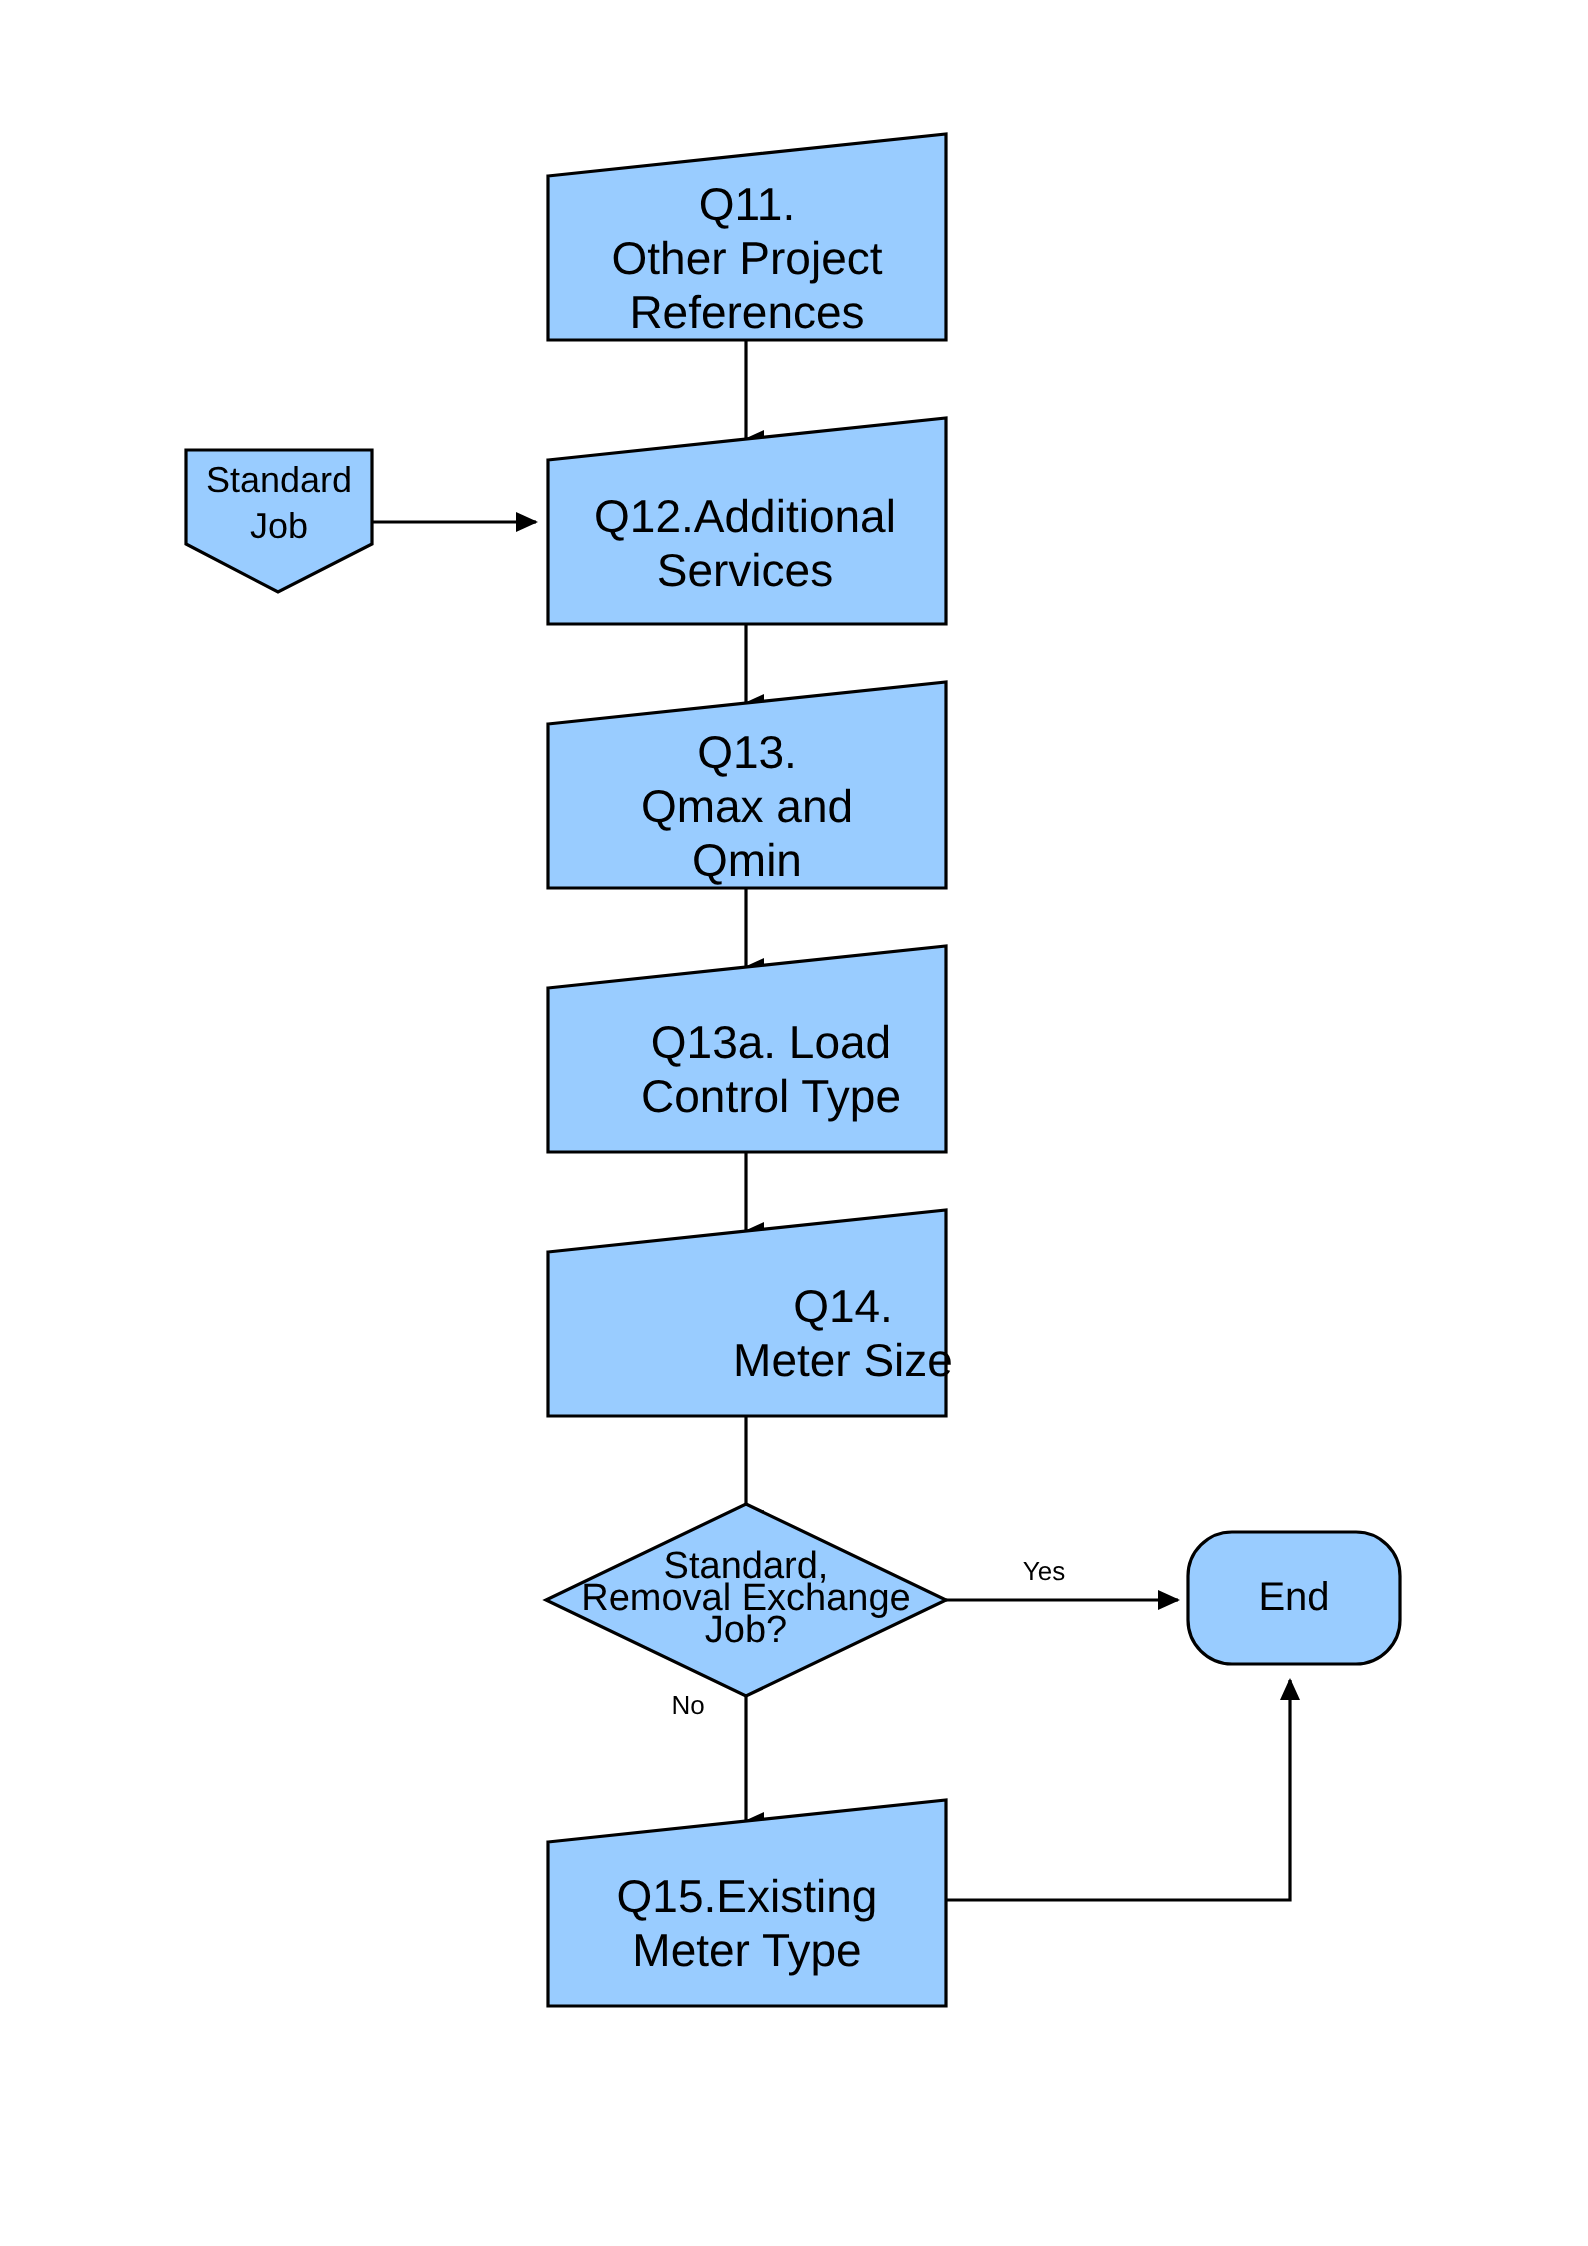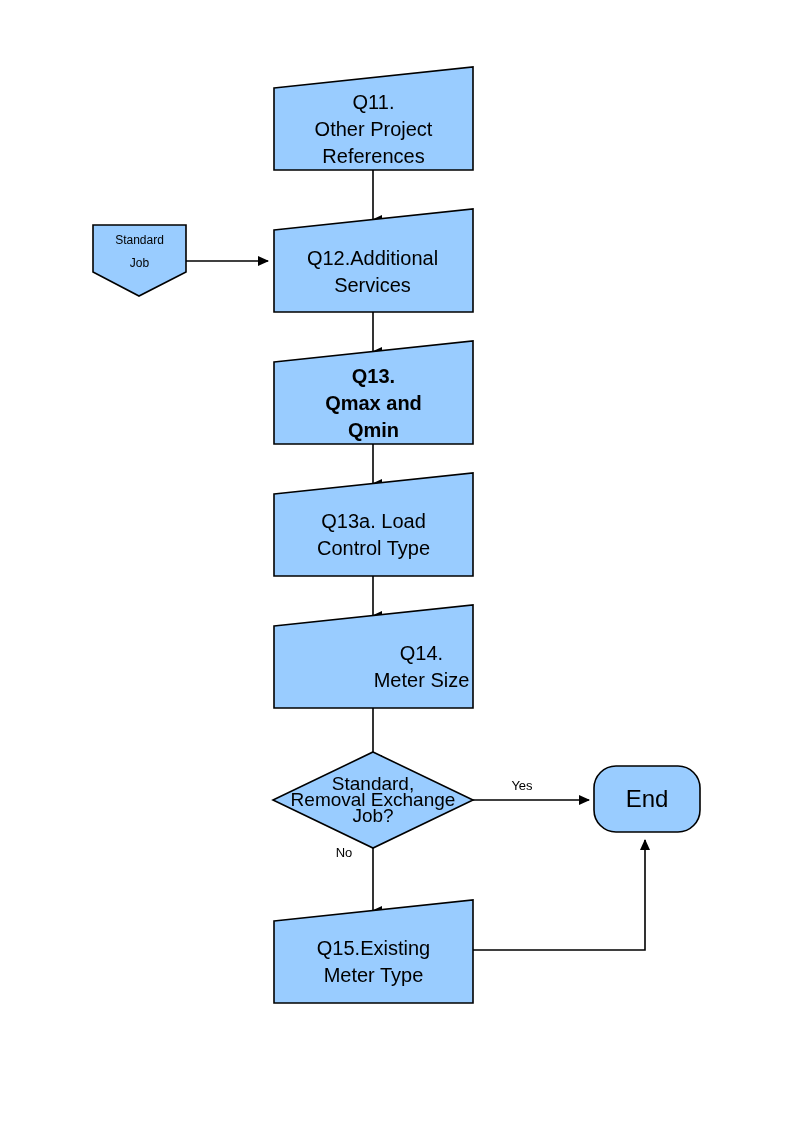--- a/index.html
+++ b/index.html
@@ -23,33 +23,33 @@
   }
   .node-label {
     position: absolute;
     text-align: center;
     color: #000000;
     font-family: "Liberation Sans", sans-serif;
     white-space: pre;
     pointer-events: none;
   }
   .label-proc {
-    font-size: 20px;
+    font-size: 23px;
     line-height: 27px;
   }
   .label-small {
     font-size: 19px;
     line-height: 16px;
   }
   .label-edge {
     font-size: 13px;
     line-height: 22px;
   }
   .label-term {
-    font-size: 24px;
+    font-size: 20px;
     line-height: 24px;
   }
 </style>
 </head>
 <body>
 
 <svg id="flow-canvas" viewBox="0 0 794 1123" xmlns="http://www.w3.org/2000/svg">
 
   <defs>
     <marker id="arrow-down" markerWidth="12" markerHeight="12" refX="5" refY="9" orient="auto" markerUnits="userSpaceOnUse">
@@ -100,31 +100,31 @@
     <rect x="594" y="766" width="106" height="66" rx="22" ry="22" fill="#99CCFF" stroke="#000000" stroke-width="1.6"></rect>
 
     <polygon points="274,921 473,900 473,1003 274,1003" fill="#99CCFF" stroke="#000000" stroke-width="1.6"></polygon>
   </g>
 </svg>
 
 <div class="node-label label-proc" style="left:274px; top:88px; width:199px; height:82px; display:flex; flex-direction:column; justify-content:center;">Q11.
 Other Project
 References</div>
 
-<div class="node-label label-proc" style="left:93px; top:228px; width:93px; height:48px; display:flex; flex-direction:column; justify-content:center; font-size:12px; line-height:23px;">Standard
+<div class="node-label label-proc" style="left:93px; top:228px; width:93px; height:48px; display:flex; flex-direction:column; justify-content:center; font-size:18px; line-height:23px;">Standard
 Job</div>
 
 <div class="node-label label-proc" style="left:274px; top:232px; width:197px; height:80px; display:flex; flex-direction:column; justify-content:center;">Q12.Additional
 Services</div>
 
-<div class="node-label label-proc" style="left:274px; top:362px; width:199px; height:82px; display:flex; flex-direction:column; justify-content:center;font-weight:bold;">Q13.
+<div class="node-label label-proc" style="left:274px; top:362px; width:199px; height:82px; display:flex; flex-direction:column; justify-content:center;">Q13.
 Qmax and
 Qmin</div>
 
-<div class="node-label label-proc" style="left:274px; top:494px; width:199px; height:82px; display:flex; flex-direction:column; justify-content:center;">Q13a. Load
+<div class="node-label label-proc" style="left:274px; top:494px; width:199px; height:82px; display:flex; flex-direction:column; justify-content:center;padding-left:12px;">Q13a. Load
 Control Type</div>
 
 <div class="node-label label-proc" style="left:274px; top:626px; width:199px; height:82px; display:flex; flex-direction:column; justify-content:center;padding-left:48px;">Q14.
 Meter Size</div>
 
 <div class="node-label label-small" style="left:273px; top:752px; width:200px; height:96px; display:flex; flex-direction:column; justify-content:center;">Standard,
 Removal Exchange
 Job?</div>
 
 <div class="node-label label-term" style="left:594px; top:766px; width:106px; height:66px; display:flex; flex-direction:column; justify-content:center;">End</div>

